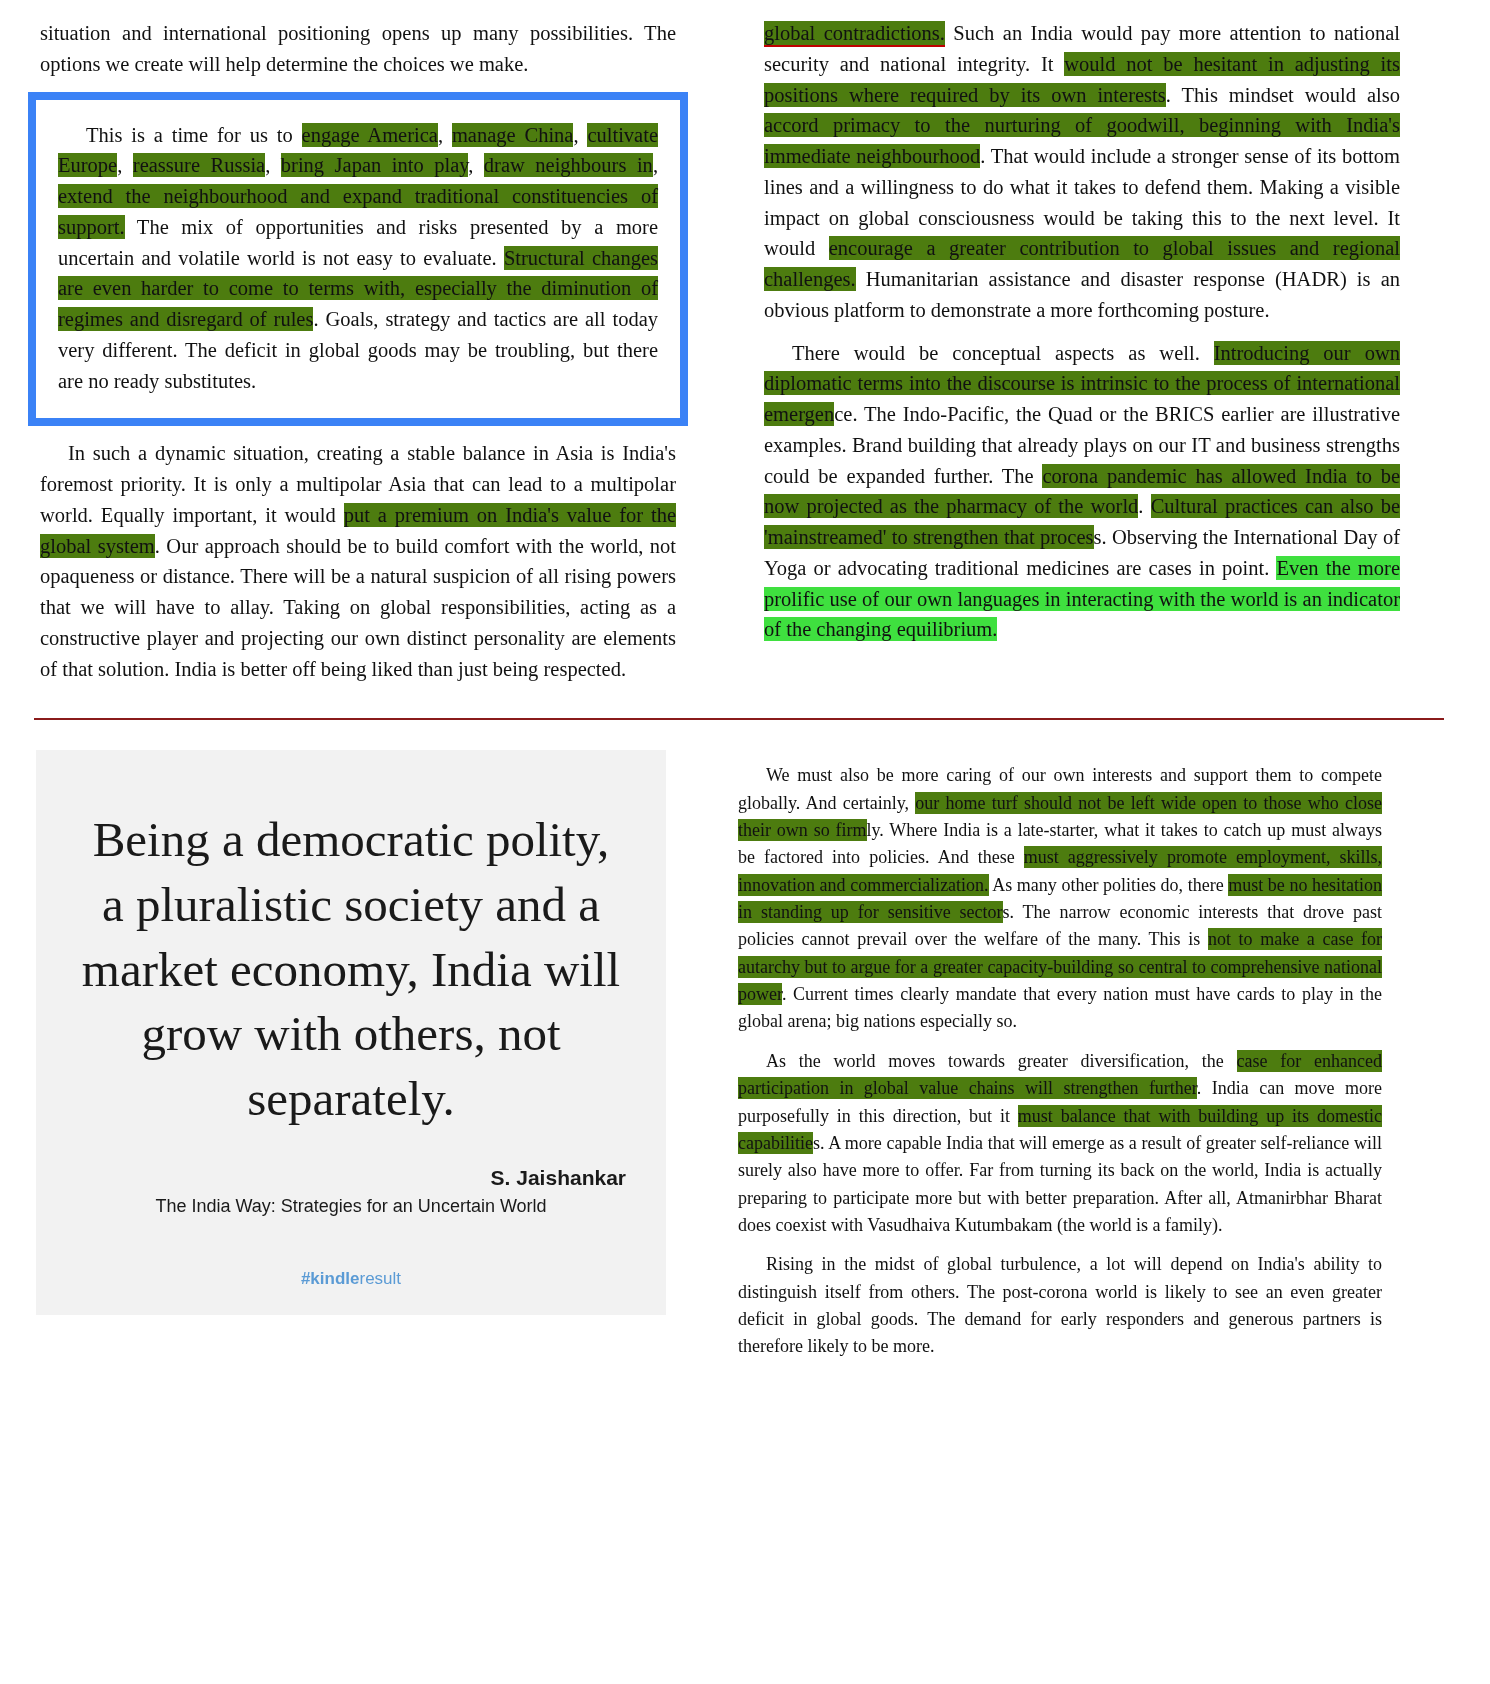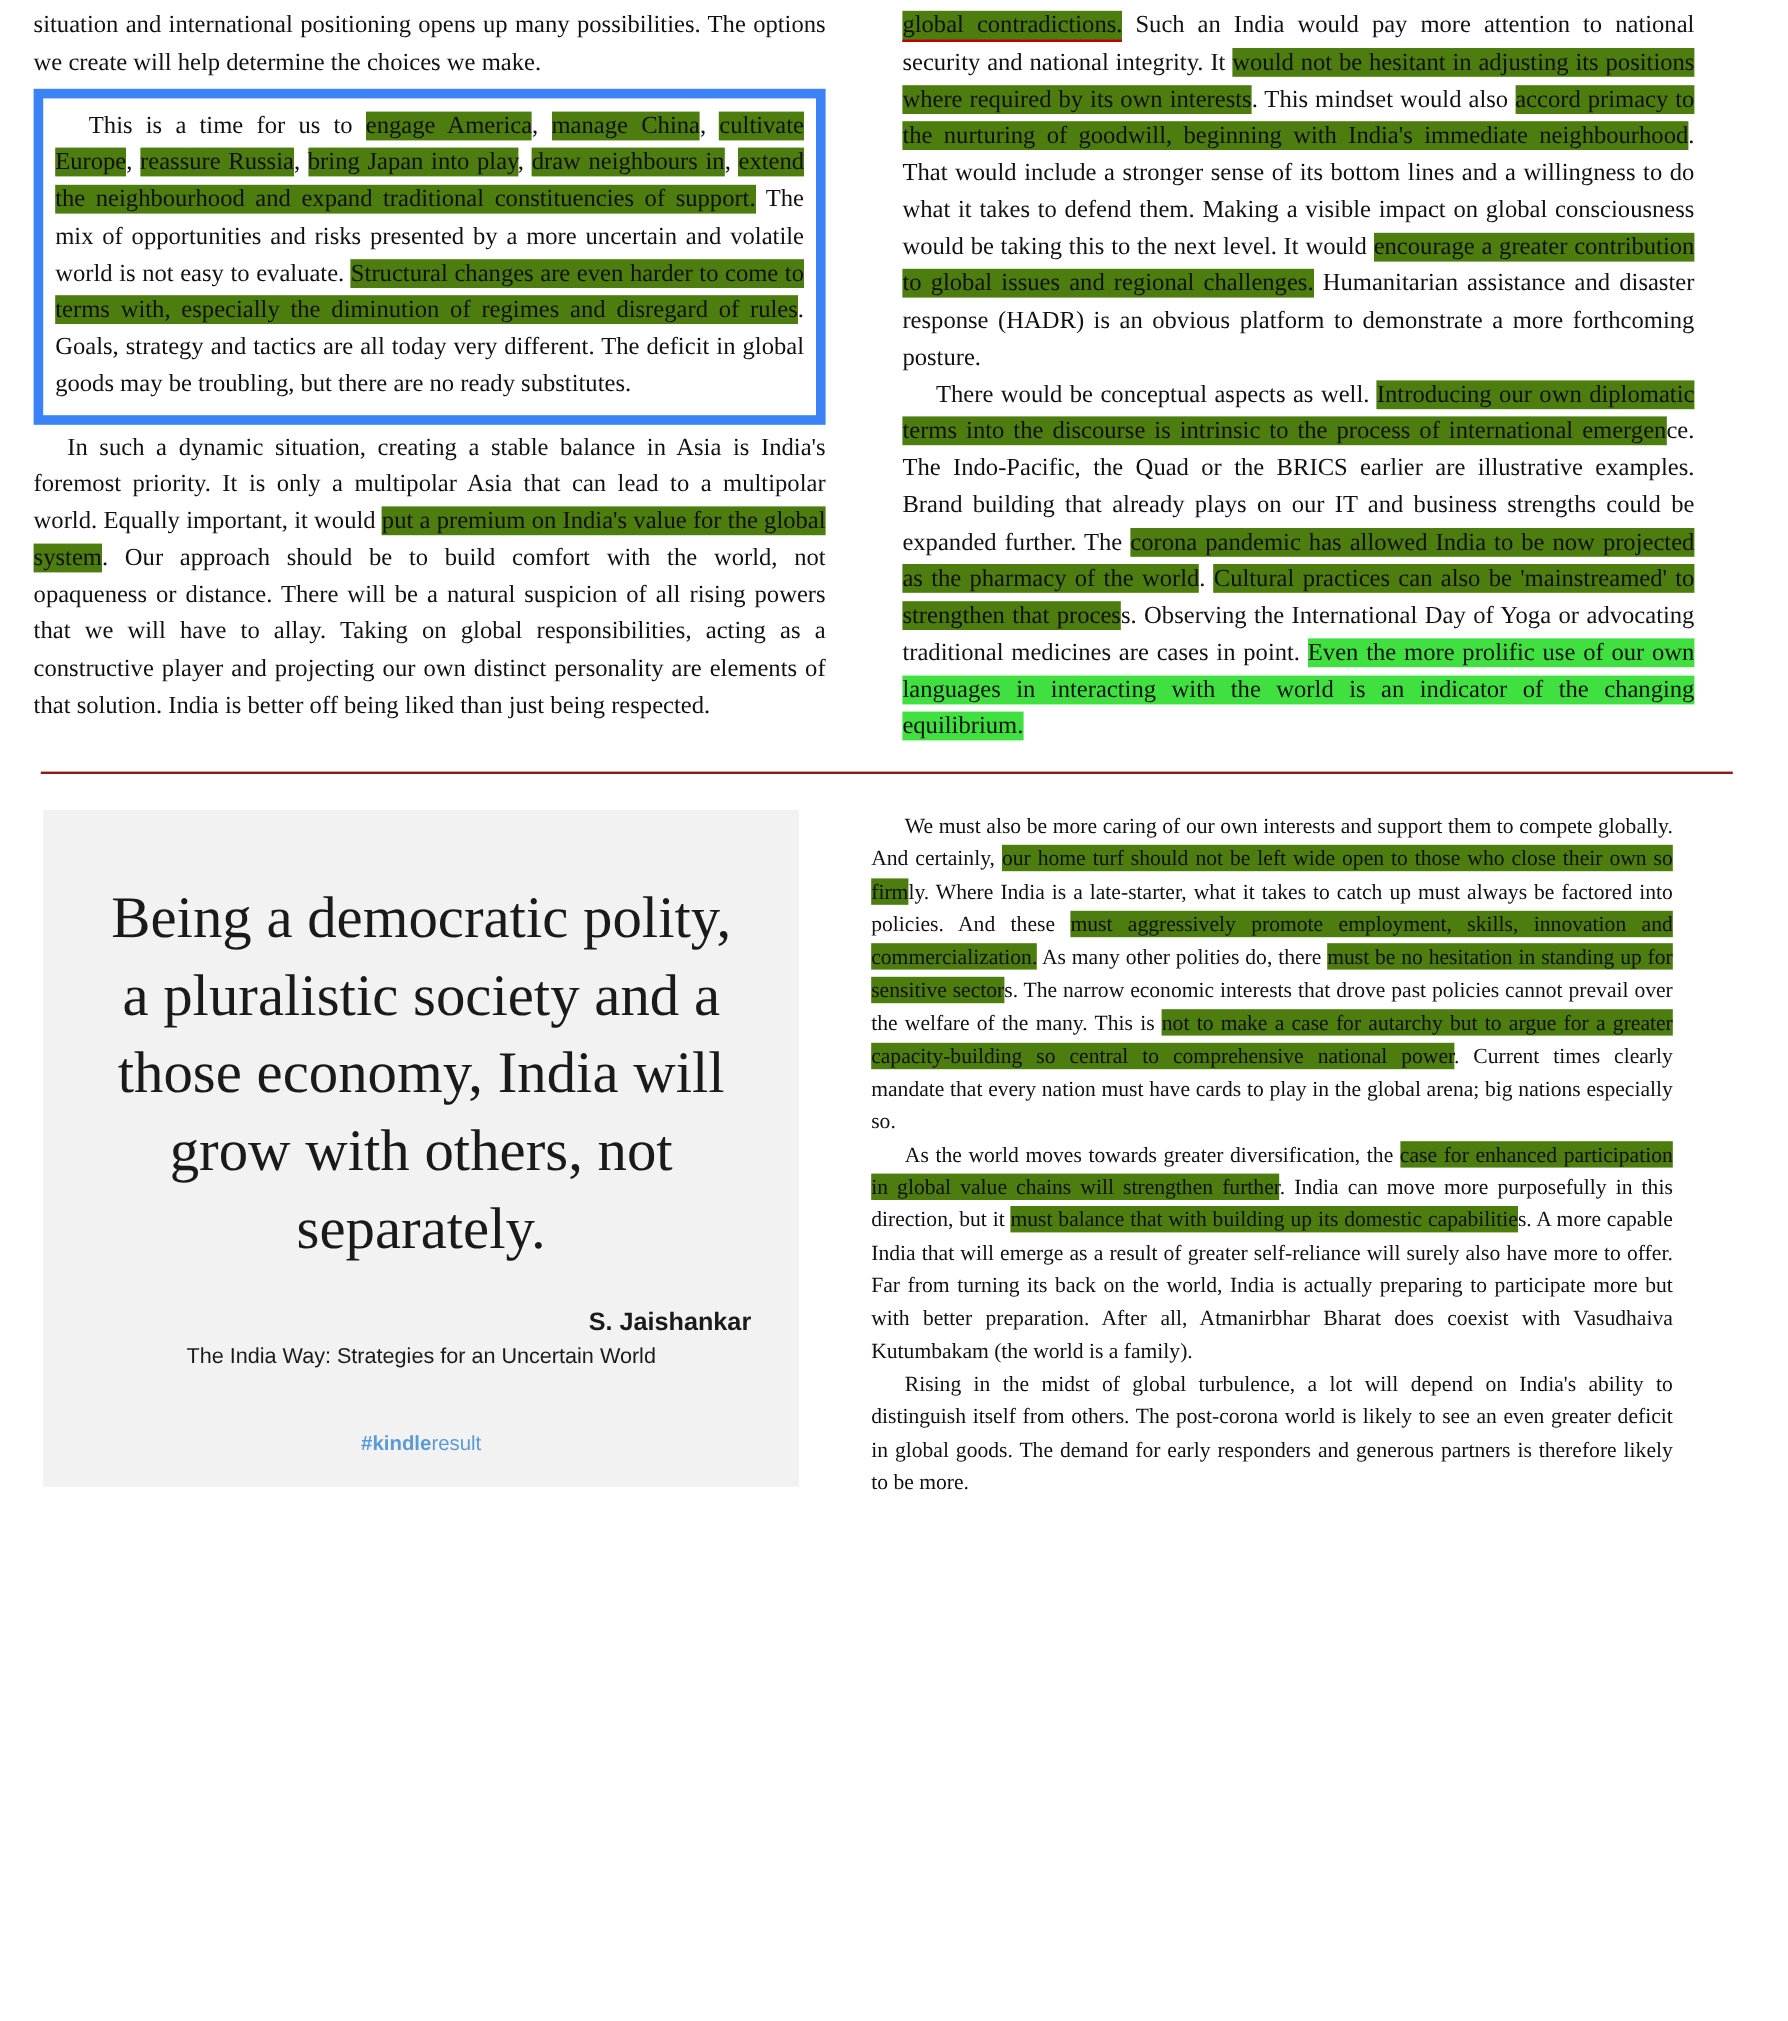--- a/index.html
+++ b/index.html
@@ -22,21 +22,21 @@
   .top-area {
     display: flex;
     gap: 64px;
     padding-top: 6px;
   }
   .col {
     width: 660px;
     flex: 0 0 660px;
   }
   p.body {
-    margin: 0;
+    margin: 12px;
     font-size: 20.5px;
     line-height: 1.5;
     text-align: justify;
     text-justify: inter-word;
     hyphens: none;
   }
   p.indent {
     text-indent: 28px;
   }
   .hl {
@@ -144,21 +144,21 @@
       <p class="body indent"><span>There would be conceptual aspects as well. </span><span class="hl">Introducing our own diplomatic terms into the discourse is intrinsic to the process of international emergen</span><span>ce. The Indo-Pacific, the Quad or the BRICS earlier are illustrative examples. Brand building that already plays on our IT and business strengths could be expanded further. The </span><span class="hl">corona pandemic has allowed India to be now projected as the pharmacy of the world</span><span>. </span><span class="hl">Cultural practices can also be 'mainstreamed' to strengthen that proces</span><span>s. Observing the International Day of Yoga or advocating traditional medicines are cases in point. </span><span class="hl-green">Even the more prolific use of our own languages in interacting with the world is an indicator of the changing equilibrium.</span><span></span></p>
     </div>
   </div>
 
   <div class="divider"></div>
 
   <div class="bottom-area">
 
     <div class="quote-col">
       <div class="quote-card">
-        <div class="quote-text">Being a democratic polity, a pluralistic society and a those economy, India will grow with others, not separately.</div>
+        <div class="quote-text">Being a democratic polity, a pluralistic society and a market economy, India will grow with others, not separately.</div>
         <div class="quote-author">S. Jaishankar</div>
         <div class="quote-source">The India Way: Strategies for an Uncertain World</div>
         <p class="kindle-tag"><b>#kindle</b><span>result</span></p>
       </div>
     </div>
 
     <div class="text-col">
 
       <p class="body indent"><span>We must also be more caring of our own interests and support them to compete globally. And certainly, </span><span class="hl">our home turf should not be left wide open to those who close their own so firm</span><span>ly. Where India is a late-starter, what it takes to catch up must always be factored into policies. And these </span><span class="hl">must aggressively promote employment, skills, innovation and commercialization.</span><span> As many other polities do, there </span><span class="hl">must be no hesitation in standing up for sensitive sector</span><span>s. The narrow economic interests that drove past policies cannot prevail over the welfare of the many. This is </span><span class="hl">not to make a case for autarchy but to argue for a greater capacity-building so central to comprehensive national power</span><span>. Current times clearly mandate that every nation must have cards to play in the global arena; big nations especially so.</span></p>
 

